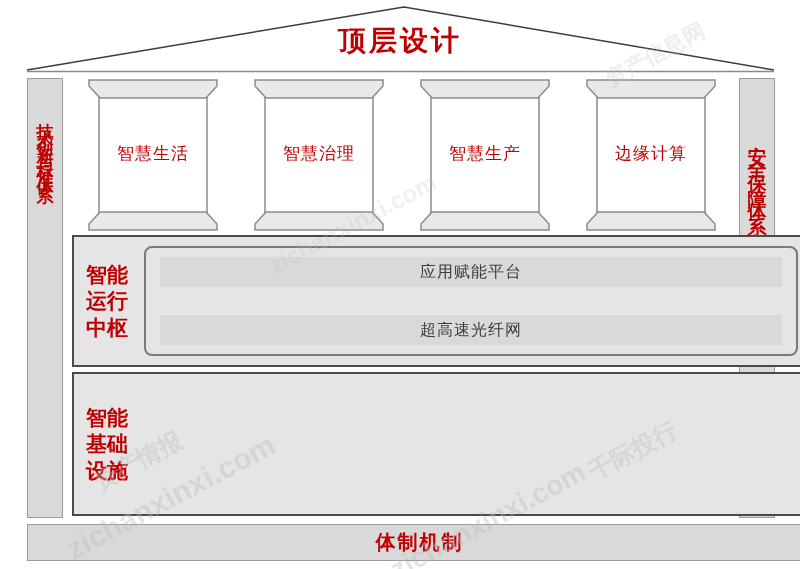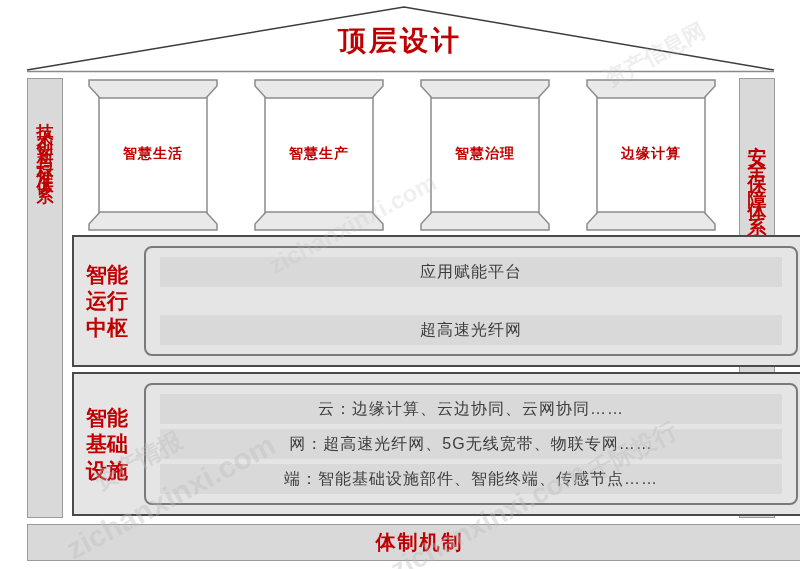--- a/index.html
+++ b/index.html
@@ -28,21 +28,21 @@
   #left-bar .vtext{font-size:17px;letter-spacing:8px;transform:translateY(30px);}
   #right-bar .vtext{font-size:19px;letter-spacing:14px;transform:translateY(52px);}
   
   #pillars{
     position:absolute;left:88px;top:78px;width:628px;height:154px;
     display:flex;justify-content:space-between;
   }
   .pillar{position:relative;width:130px;height:154px;}
   .pillar-label{
     position:absolute;left:0;right:0;top:50%;transform:translateY(-55%);
-    text-align:center;font-size:14px;font-weight:bold;color:#c00000;letter-spacing:1px;
+    text-align:center;font-size:17px;font-weight:normal;color:#c00000;letter-spacing:1px;
   }
   
   .section-box{
     position:absolute;left:72px;width:736px;background:#e5e5e5;
     border:2px solid #4a4a4a;box-sizing:border-box;
   }
   #hub-box{top:235px;height:132px;}
   #infra-box{top:372px;height:144px;}
   .section-label{
     position:absolute;left:12px;top:50%;transform:translateY(-50%);
@@ -105,29 +105,29 @@
         <path d="M12,134 H118 L129,146 V152 H1 V146 Z" fill="#e9e9e9" stroke="#8c8c8c" stroke-width="1.5"></path>
       </svg>
       <div class="pillar-label">智慧生活</div>
     </div>
     <div class="pillar">
       <svg width="130" height="154" viewBox="0 0 130 154">
         <rect x="11" y="18" width="108" height="118" fill="#ffffff" stroke="#8c8c8c" stroke-width="1.5"></rect>
         <path d="M1,2 H129 V8 L118,20 H12 L1,8 Z" fill="#e9e9e9" stroke="#8c8c8c" stroke-width="1.5"></path>
         <path d="M12,134 H118 L129,146 V152 H1 V146 Z" fill="#e9e9e9" stroke="#8c8c8c" stroke-width="1.5"></path>
       </svg>
-      <div class="pillar-label">智慧生产</div>
+      <div class="pillar-label">智慧治理</div>
     </div>
     <div class="pillar">
       <svg width="130" height="154" viewBox="0 0 130 154">
         <rect x="11" y="18" width="108" height="118" fill="#ffffff" stroke="#8c8c8c" stroke-width="1.5"></rect>
         <path d="M1,2 H129 V8 L118,20 H12 L1,8 Z" fill="#e9e9e9" stroke="#8c8c8c" stroke-width="1.5"></path>
         <path d="M12,134 H118 L129,146 V152 H1 V146 Z" fill="#e9e9e9" stroke="#8c8c8c" stroke-width="1.5"></path>
       </svg>
-      <div class="pillar-label">智慧治理</div>
+      <div class="pillar-label">智慧生产</div>
     </div>
     <div class="pillar">
       <svg width="130" height="154" viewBox="0 0 130 154">
         <rect x="11" y="18" width="108" height="118" fill="#ffffff" stroke="#8c8c8c" stroke-width="1.5"></rect>
         <path d="M1,2 H129 V8 L118,20 H12 L1,8 Z" fill="#e9e9e9" stroke="#8c8c8c" stroke-width="1.5"></path>
         <path d="M12,134 H118 L129,146 V152 H1 V146 Z" fill="#e9e9e9" stroke="#8c8c8c" stroke-width="1.5"></path>
       </svg>
       <div class="pillar-label">边缘计算</div>
     </div>
   </div>
@@ -139,25 +139,20 @@
     <div class="rounded-wrap">
       <div class="gray-row">应用赋能平台</div>
       <div class="gray-row">超高速光纤网</div>
     </div>
   </div>
 
   <div class="section-box" id="infra-box">
     <div class="section-label">智能
 基础
 设施</div>
-    <div class="rounded-wrap">
-      <div class="gray-row">云：边缘计算、云边协同、云网协同……</div>
-      <div class="gray-row">网：超高速光纤网、5G无线宽带、物联专网……</div>
-      <div class="gray-row">端：智能基础设施部件、智能终端、传感节点……</div>
-    </div>
   </div>
 
   <div id="bottom-bar">体制机制</div>
 
   <span class="wm" id="wm1">zichanxinxi.com</span>
   <span class="wm" id="wm2">资产情报</span>
   <span class="wm" id="wm3">zichanxinxi.com</span>
   <span class="wm" id="wm4">千际投行</span>
   <span class="wm" id="wm5">资产信息网</span>
   <span class="wm" id="wm6">zichanxinxi.com</span>

